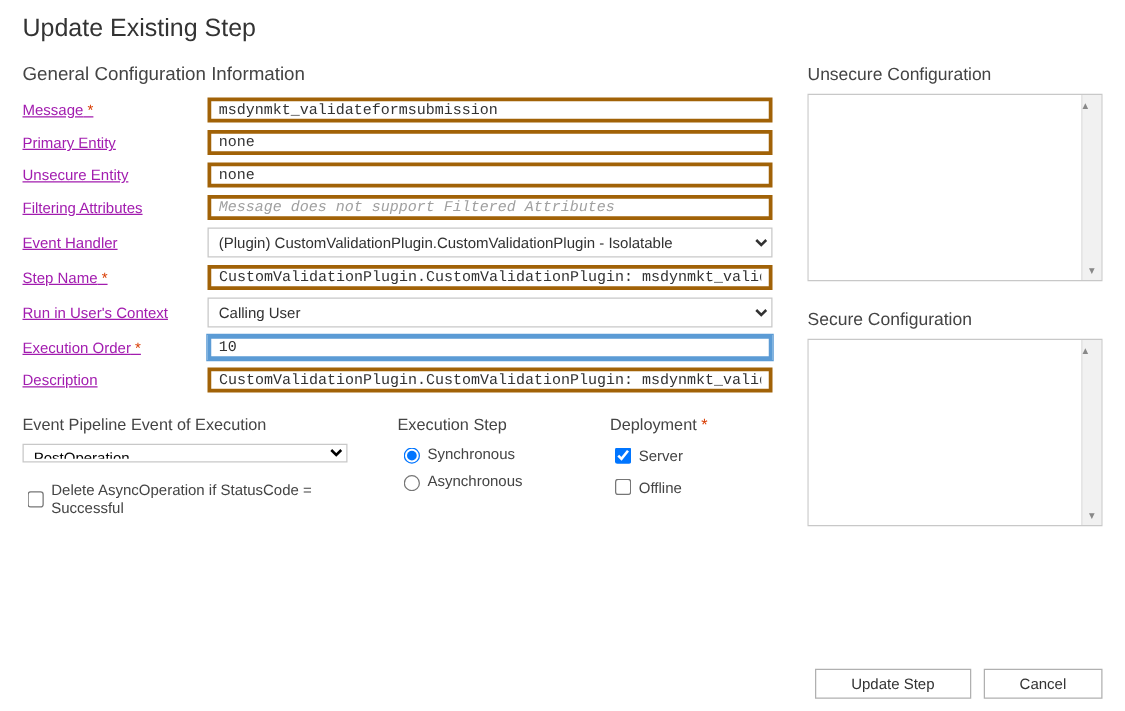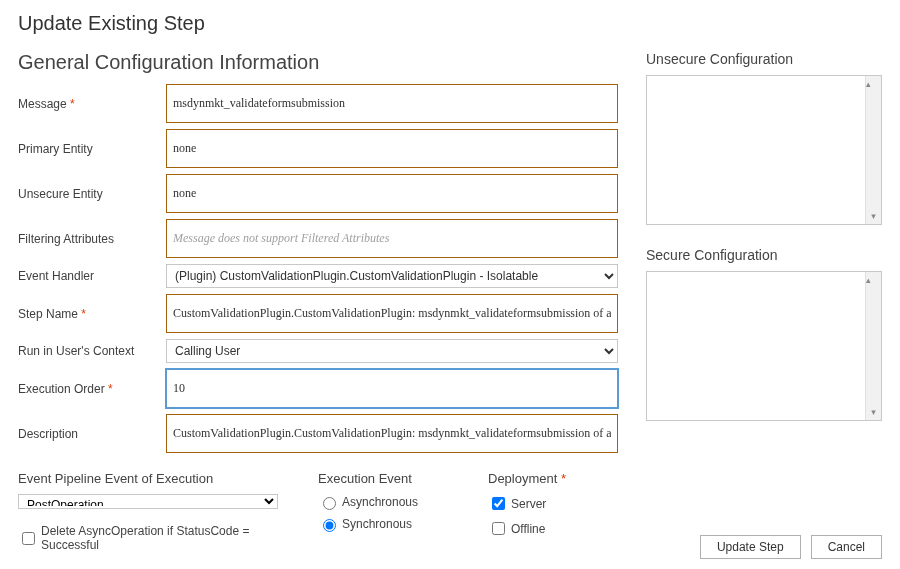--- a/index.html
+++ b/index.html
@@ -17,44 +17,45 @@
   .page-title {
     font-size: 20px;
     font-weight: 300;
     color: #333;
     margin: 0 0 16px 0;
   }
   .top { display: flex; gap: 28px; }
   .left { width: 600px; }
   .right { width: 248px; }
   .section-title {
-    font-size: 20px;
+    font-size: 15px;
     font-weight: 400;
     color: #444;
     margin: 0 0 10px 0;
   }
   .row {
     display: flex;
     align-items: center;
     margin-bottom: 6px;
   }
   .row label.lbl {
     width: 148px;
     font-size: 12px;
-    color: #404040;
+    color: #a21caf;
     padding-right: 4px;
+    text-decoration: underline;
   }
   .req::after { content: " *"; color: #d83b01; }
   .fld {
     flex: 1;
-    height: 39px;
-    border: 1px solid #a16207;
+    height: 20px;
+    border: 3px solid #a16207;
     padding: 2px 6px;
     font-size: 12px;
-    font-family: Liberation Serif, serif;
+    font-family: Liberation Mono, monospace;
     color: #323232;
     background: #fff;
     outline: none;
   }
   .fld::placeholder { color: #a0a0a0; font-style: italic; }
   .fld.disabled { color: #a0a0a0; font-style: italic; }
   .sel {
     flex: 1;
     height: 24px;
     border: 1px solid #c8c8c8;
@@ -144,21 +145,21 @@
   .footer {
     position: absolute;
     right: 18px;
     bottom: 10px;
     display: flex;
     gap: 10px;
   }
   .btn {
     border: 1px solid #b0b0b0;
     background: #fff;
-    padding: 4px 16px;
+    padding: 4px 28px;
     font-size: 12px;
     font-family: inherit;
     cursor: pointer;
     color: #333;
     min-width: 70px;
   }
 </style>
 </head>
 <body>
 
@@ -215,28 +216,28 @@
         <select class="pipe-sel">
           <option selected="">PostOperation</option>
         </select>
         <div class="delete-row">
           <input type="checkbox" style="">
           <span>Delete AsyncOperation if StatusCode = Successful</span>
         </div>
       </div>
 
       <div class="col2">
-        <div class="sub-title">Execution Event</div>
+        <div class="sub-title">Execution Step</div>
+        <div class="radio-row">
+          <input type="radio" name="execmode" checked="" style="">
+          <span>Synchronous</span>
+        </div>
         <div class="radio-row">
           <input type="radio" name="execmode" style="">
           <span>Asynchronous</span>
-        </div>
-        <div class="radio-row">
-          <input type="radio" name="execmode" checked="" style="">
-          <span>Synchronous</span>
         </div>
       </div>
 
       <div class="col3">
         <div class="sub-title req">Deployment</div>
         <div class="check-row">
           <input type="checkbox" checked="" style="">
           <span>Server</span>
         </div>
         <div class="check-row">

